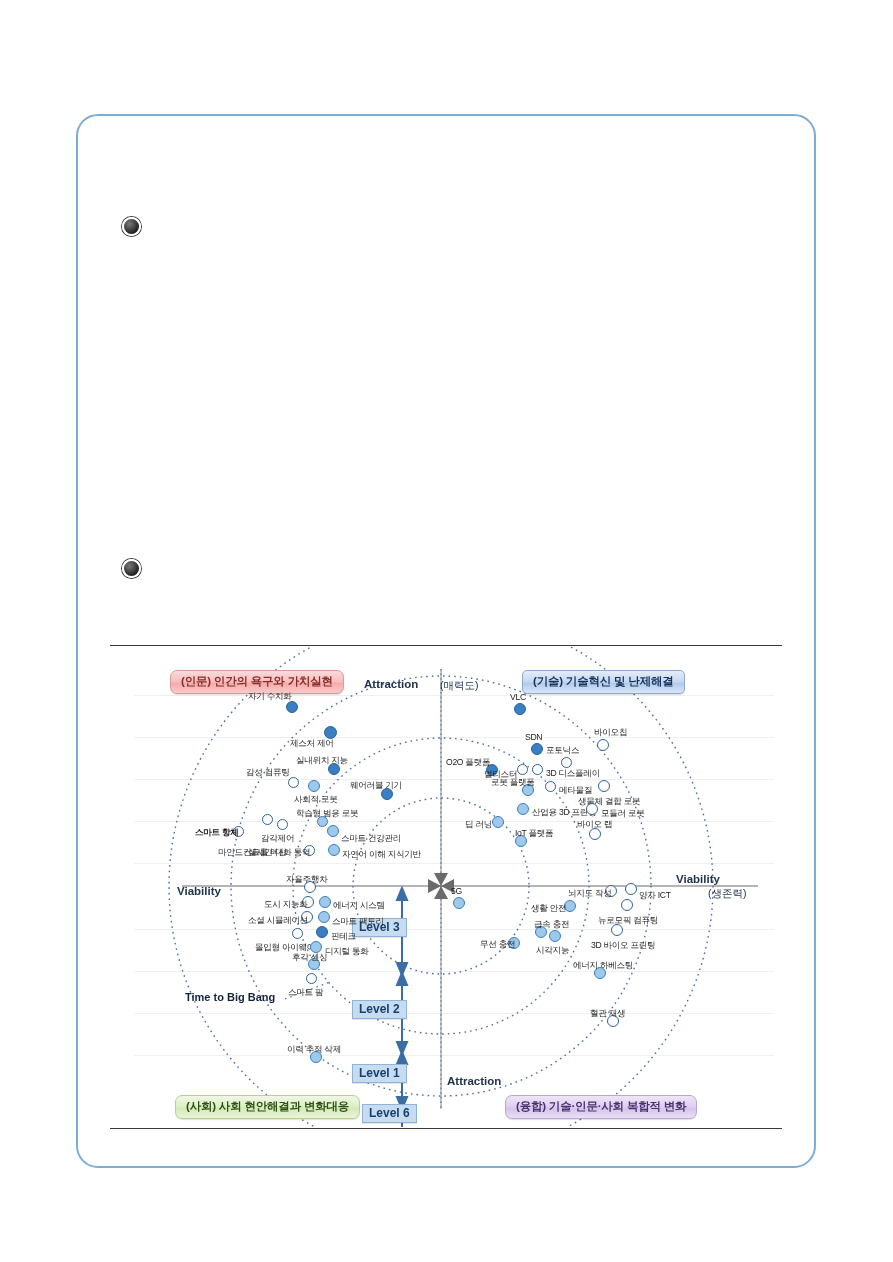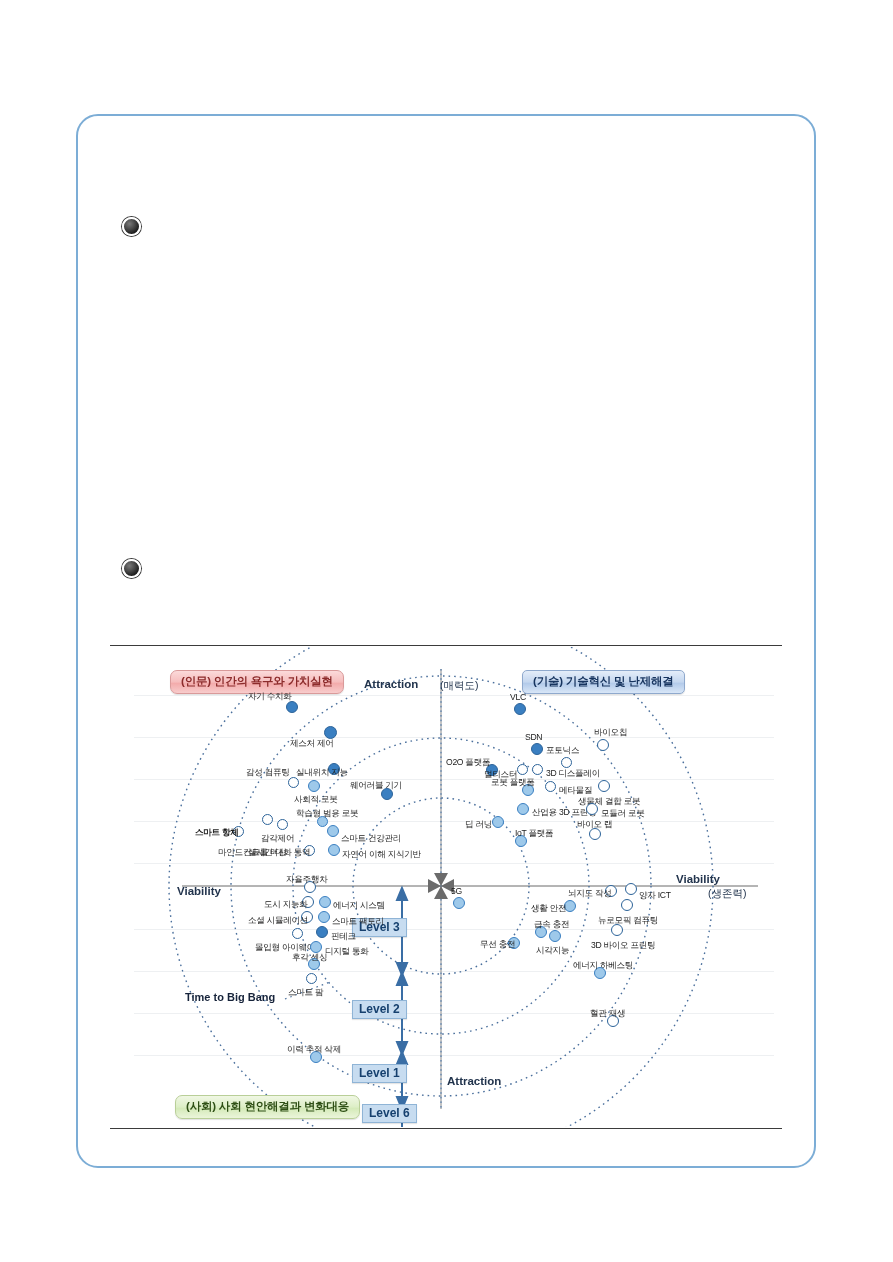--- a/index.html
+++ b/index.html
@@ -131,40 +131,41 @@
 
         <line x1="292" y1="462" x2="292" y2="480"></line>
       </g>
 
       <path d="M175 352 L220 335" stroke="#4a6f9c" stroke-width="1.2" stroke-dasharray="1.6 4" fill="none"></path>
     </svg>
 
     <div class="cap" id="cap-human">(인문) 인간의 욕구와 가치실현</div>
     <div class="cap" id="cap-tech">(기술) 기술혁신 및 난제해결</div>
     <div class="cap" id="cap-social">(사회) 사회 현안해결과 변화대응</div>
+    <div class="cap" id="cap-conv">(융합) 기술·인문·사회 복합적 변화</div>
 
     <div class="axlabel" id="ax-attr-top">Attraction</div>
     <div class="axsub" id="ax-attr-top-kr">(매력도)</div>
     <div class="axlabel" id="ax-attr-bot">Attraction</div>
     <div class="axlabel" id="ax-via-left">Viability</div>
     <div class="axlabel" id="ax-via-right">Viability</div>
     <div class="axsub" id="ax-via-right-kr">(생존력)</div>
 
     <div class="lvl" style="left:242px;top:271px;">Level 3</div>
     <div class="lvl" style="left:242px;top:353px;">Level 2</div>
     <div class="lvl" style="left:242px;top:417px;">Level 1</div>
     <div class="lvl" style="left:252px;top:457px;">Level 6</div>
 
     <div id="nodes-layer">
         <div class="node t-near" style="left: 176px; top: 54px; width: 12px; height: 12px;"></div>
         <div class="nlabel" style="left: 138px; top: 44px;">자기 수치화</div>
         <div class="node t-near" style="left: 213.5px; top: 78.5px; width: 13px; height: 13px;"></div>
         <div class="nlabel" style="left: 180px; top: 91px;">제스처 제어</div>
         <div class="node t-near" style="left: 218px; top: 116px; width: 12px; height: 12px;"></div>
-        <div class="nlabel" style="left: 186px; top: 120px;">실내위치 지능</div>
+        <div class="nlabel" style="left: 186px; top: 108px;">실내위치 지능</div>
         <div class="node t-far" style="left: 177.5px; top: 129.5px; width: 11px; height: 11px;"></div>
         <div class="nlabel" style="left: 136px; top: 120px;">감성 컴퓨팅</div>
         <div class="node t-mid" style="left: 198px; top: 133px; width: 12px; height: 12px;"></div>
         <div class="nlabel" style="left: 184px; top: 147px;">사회적 로봇</div>
         <div class="node t-near" style="left: 271px; top: 141px; width: 12px; height: 12px;"></div>
         <div class="nlabel" style="left: 240px; top: 133px;">웨어러블 기기</div>
         <div class="node t-far" style="left: 151.5px; top: 166.5px; width: 11px; height: 11px;"></div>
         <div class="nlabel" style="left: 108px; top: 156px; margin-top: 44px;">마인드컨트롤 머신</div>
         <div class="node t-far" style="left: 166.5px; top: 171.5px; width: 11px; height: 11px;"></div>
         <div class="nlabel" style="left: 151px; top: 186px;">감각제어</div>

